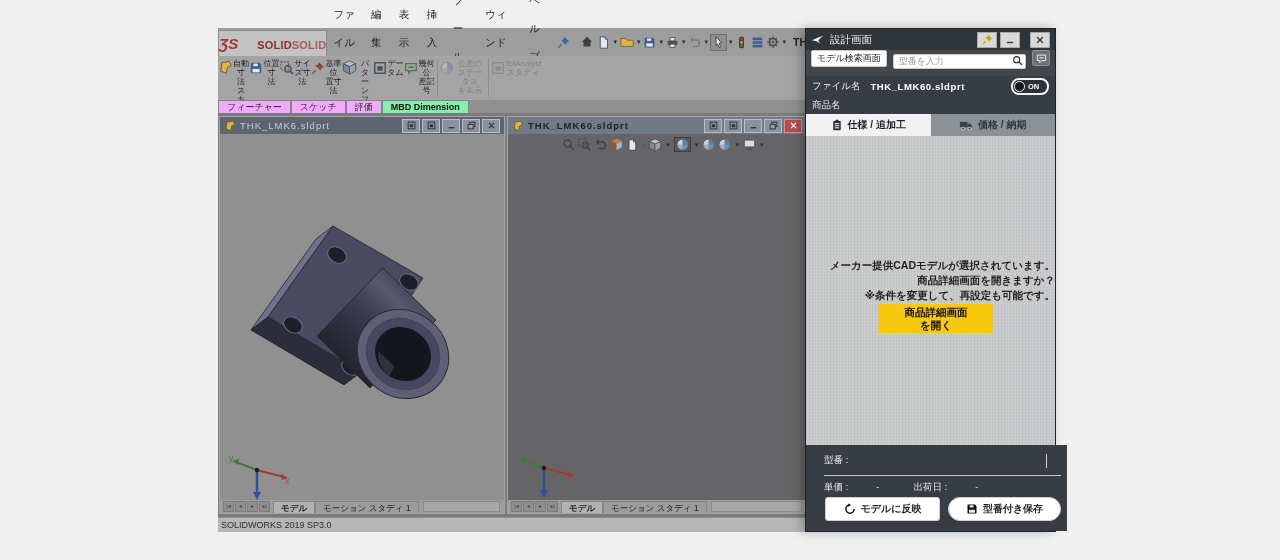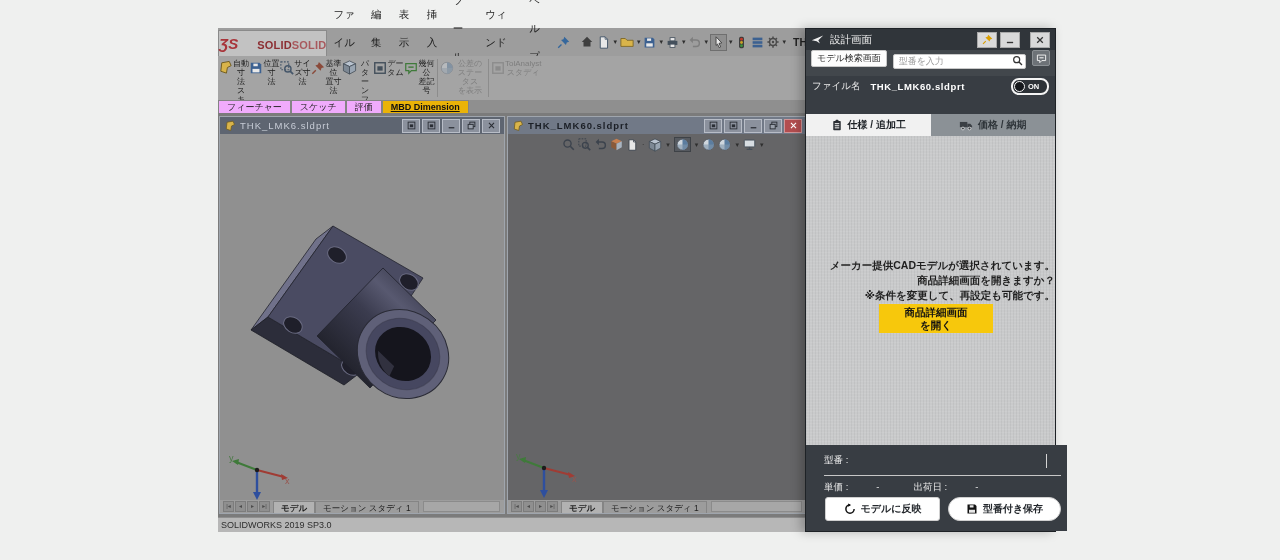--- a/index.html
+++ b/index.html
@@ -28,21 +28,21 @@
   .rb .ic{height:17px;display:flex;align-items:center;}
   .rb .lb{font-size:8px;line-height:9px;color:#1c1c1c;text-align:center;white-space:pre-line;}
   .rb.disabled .lb{color:#7e7e7e;}
   .rb.disabled .ic{opacity:.45;}
   .rb-sep{width:1px;height:38px;background:#8c8c8c;margin:1px 2px;}
   .rb.wide{width:46px;}
   
   #sw-tabs{left:0;top:72px;width:589px;height:13px;background:#8f8f8f;display:flex;align-items:flex-end;}
   .cmdtab{font-size:9px;color:#222;background:#f0abfc;border:1px solid #848484;border-bottom:none;
           padding:0 8px;line-height:12px;height:12px;}
-  .cmdtab.active{background:#eab308;color:#111;font-weight:bold;text-decoration:underline;}
+  .cmdtab.active{background:#86efac;color:#111;font-weight:bold;}
   
   #mdi{left:0;top:85px;width:589px;height:404px;background:#7b7b7b;}
   .child{position:absolute;top:3px;height:398px;border:1px solid #9fa5ad;box-sizing:border-box;background:#909090;}
   #doc1{left:1px;width:286px;}
   #doc2{left:289px;width:300px;background:#656567;}
   .doc-titlebar{position:absolute;left:0;top:0;right:0;height:17px;display:flex;align-items:center;padding:0 4px;box-sizing:border-box;}
   #doc1 .doc-titlebar{background:#5e6571;}
   #doc2 .doc-titlebar{background:#717987;}
   .doc-title{font-size:9.5px;letter-spacing:1px;margin-left:4px;flex:1;white-space:nowrap;overflow:hidden;}
   #doc1 .doc-title{color:#c7ccd6;}
@@ -671,20 +671,23 @@
 
   <div id="p-filerow" class="abs">
     <span class="p-label">ファイル名</span>
     <span id="p-filename">THK_LMK60.sldprt</span>
     <span class="toggle">
       <span class="knob"></span>
       <span class="toggle-on">ON</span>
     </span>
   </div>
 
+  <div id="p-prodrow" class="abs">
+    <span class="p-label">商品名</span>
+  </div>
 
   <div id="p-tabs" class="abs">
     <div class="ptab active">
       <svg width="12" height="12" style="color:#2b2f34">
           <use href="#i-clipboard"></use>
         </svg>
       <span>仕様 / 追加工</span>
     </div>
     <div class="ptab idle">
       <svg width="14" height="14" style="color:#3a3f44">

